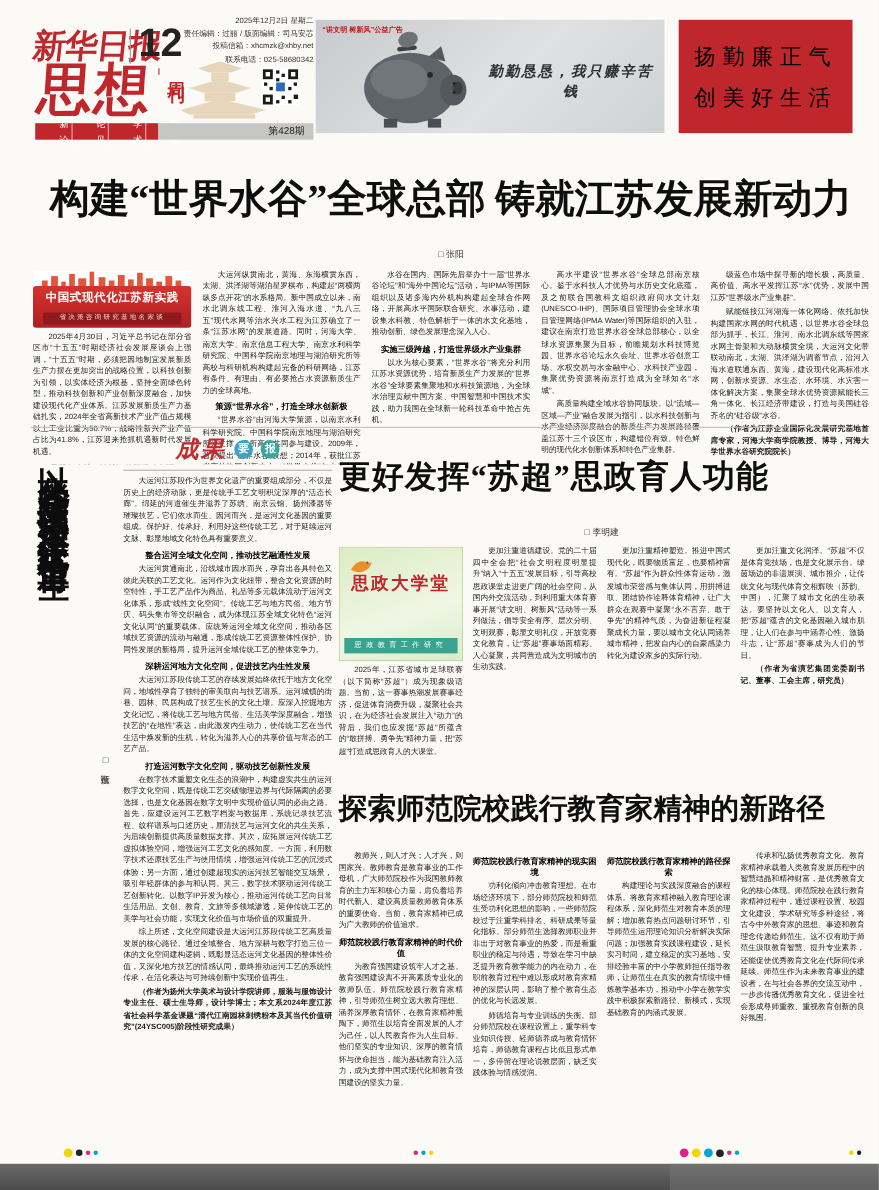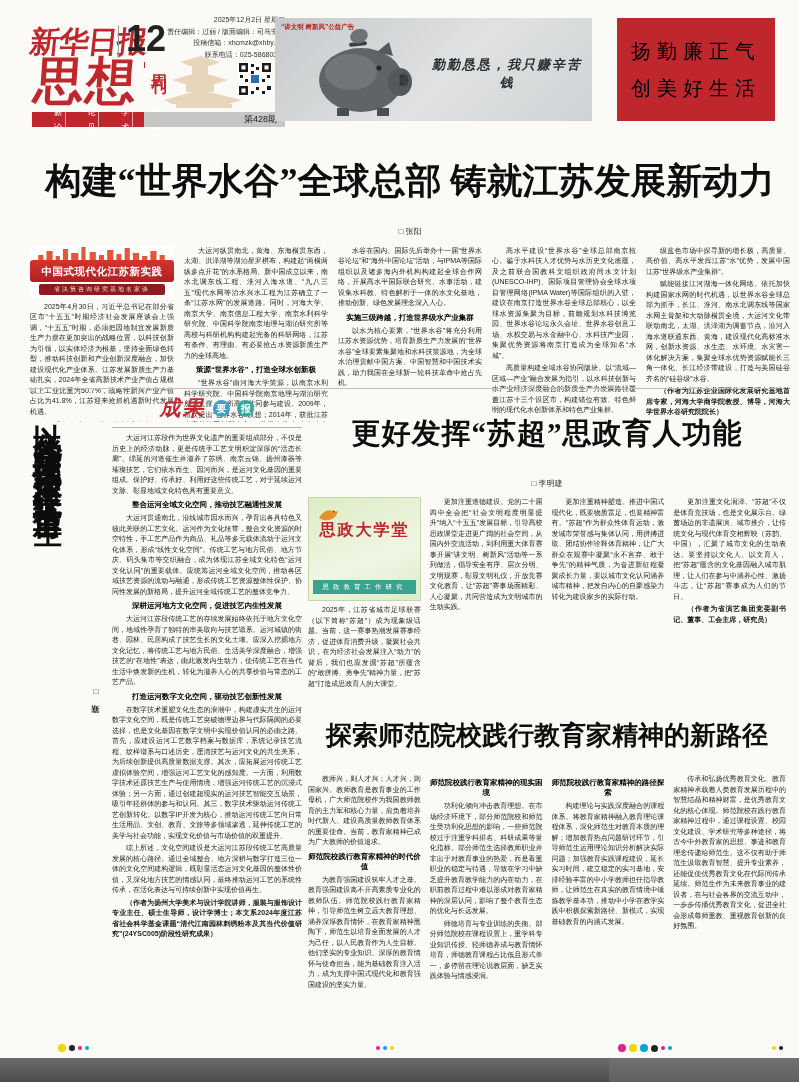--- a/index.html
+++ b/index.html
@@ -19,63 +19,63 @@
         margin-left:6px;margin-top:6px;letter-spacing:3px;border-left:1px solid #c0272d;padding-left:3px;}
   .nav-bar{position:absolute;left:32px;top:112px;width:112px;height:15px;background:#c0272d;
         display:flex;align-items:center;justify-content:space-around;}
   .nav-item{color:#fff;font-size:8.5px;line-height:15px;padding:0 2px;border-right:1px solid rgba(255,255,255,.6);margin-left:20px;}
   .nav-item:last-child{border-right:none;font-weight:bold;}
   .issue-bar{position:absolute;left:144px;top:112px;width:141px;height:15px;background:#c6c6c4;
         text-align:right;font-size:9px;line-height:15px;padding-right:8px;box-sizing:border-box;color:#222;}
   .date-block{position:absolute;left:150px;top:14px;width:135px;text-align:right;font-size:7px;
         line-height:1.65;color:#333;}
   .qr{position:absolute;left:238px;top:62px;width:34px;height:34px;}
-  .ad{position:absolute;left:275px;top:18px;width:317px;height:103px;
+  .ad{position:absolute;left:287px;top:18px;width:317px;height:103px;
         background:linear-gradient(135deg,#c7cacc 0%,#dfe1e2 55%,#cfd2d4 100%);overflow:hidden;}
   .ad-tag{position:absolute;left:6px;top:5px;font-size:6.5px;color:#c01818;font-weight:bold;}
   .ad-slogan{position:absolute;right:10px;top:38px;width:150px;font-family:"Liberation Serif","DejaVu Serif",serif;
         font-size:13px;font-weight:bold;font-style:italic;color:#2b2e30;letter-spacing:2px;text-align:center;}
   .piggy{position:absolute;left:28px;top:8px;}
   .slogan-box{position:absolute;left:617px;top:18px;width:158px;height:103px;background:#c0272d;
         display:flex;flex-direction:column;align-items:center;justify-content:center;gap:10px;}
   .slogan-box div{color:#000000;font-size:20px;font-weight:normal;letter-spacing:6px;}
   
   .lead{position:absolute;left:30px;top:138px;width:760px;height:248px;}
   .lead-headline{font-family:"Liberation Serif","DejaVu Serif",serif;font-weight:bold;font-size:36px;
         text-align:center;color:#0e0e0e;letter-spacing:0px;line-height:1.1;}
   .byline{text-align:center;font-size:8px;color:#333;margin-top:10px;}
   .lead-cols{display:flex;gap:10px;margin-top:9px;height:176px;overflow:hidden;}
   .col{flex:1;overflow:hidden;}
   .para{font-size:7px;line-height:1.5;text-align:justify;margin:0 0 2px 0;text-indent:2em;color:#1c1c1c;}
   .para.bio{font-weight:bold;}
   .subhead{font-size:7.5px;font-weight:bold;text-align:center;margin:4px 0 3px 0;color:#000;}
   .lead-badge{width:100%;height:52px;margin-bottom:4px;position:relative;background:#fff;}
   .lead-badge .sky{position:absolute;left:0;top:0;width:100%;height:16px;}
-  .lead-badge .bt{position:absolute;left:0;top:14px;width:100%;height:22px;background:linear-gradient(#d5342c,#b01f24);
+  .lead-badge .bt{position:absolute;left:0;top:14px;width:100%;height:38px;background:linear-gradient(#d5342c,#b01f24);
         color:#fff;font-weight:bold;font-size:10.5px;text-align:center;line-height:22px;letter-spacing:.5px;
         border-radius:3px;}
   .lead-badge .bs{position:absolute;left:6%;top:38px;width:88%;height:11px;background:#8f1a1e;color:#f3d9c2;
         font-size:6px;text-align:center;line-height:11px;letter-spacing:2px;border-radius:2px;}
   .rule-h{position:absolute;left:28px;top:388px;width:748px;height:1px;background:#c2bfba;}
   
   .canal{position:absolute;left:28px;top:394px;width:274px;height:644px;}
   .canal-title{position:absolute;left:0;top:6px;writing-mode:vertical-rl;font-family:"Liberation Serif","DejaVu Serif",serif;
         font-weight:bold;font-size:29px;letter-spacing:5px;color:#0d0d0d;height:632px;}
   .canal-author{position:absolute;left:62px;top:292px;writing-mode:vertical-rl;font-size:8.5px;color:#333;}
   .canal-body{position:absolute;left:84px;top:0;width:190px;height:644px;overflow:hidden;}
   .results-badge{text-align:center;border-bottom:1px solid #b5b2ac;padding-bottom:5px;margin-bottom:5px;}
   .results-script{font-family:"Liberation Serif","DejaVu Serif",serif;font-style:italic;font-weight:bold;
         font-size:21px;color:#c22a2f;letter-spacing:2px;vertical-align:middle;}
   .circle-char{display:inline-block;width:17px;height:17px;border-radius:50%;color:#fff;font-size:10px;
         line-height:17px;text-align:center;vertical-align:middle;margin-left:3px;font-weight:bold;}
   .circle-char.c1{background:#3f9fc4;}
   .circle-char.c2{background:#35a79b;}
   
   .right-stack{position:absolute;left:308px;top:390px;width:478px;}
-  .sec-headline{font-family:"Liberation Serif","DejaVu Serif",serif;font-weight:bold;text-align:center;color:#0e0e0e;}
+  .sec-headline{font-family:"Liberation Serif","DejaVu Serif",serif;font-weight:bold;color:#0e0e0e;}
   .suchao-headline{font-size:29px;letter-spacing:1px;}
   .suchao-cols{display:flex;gap:9px;margin-top:8px;height:199px;overflow:hidden;}
   .greenbox{width:100%;height:104px;background:linear-gradient(160deg,#dcecc5,#f0f6e4 60%,#d9ecc9);
         border:1px solid #c2d9a6;position:relative;margin-bottom:4px;box-sizing:border-box;}
   .greenbox .gt{position:absolute;left:0;top:22px;width:100%;text-align:center;
         font-family:"Liberation Serif","DejaVu Serif",serif;font-weight:bold;font-size:16px;color:#c0272d;letter-spacing:2px;}
   .greenbox .gstrip{position:absolute;left:4px;right:4px;bottom:6px;height:14px;background:#3aa38f;
         color:#fff;font-size:6.5px;letter-spacing:4px;text-align:center;line-height:14px;}
   .greenbox svg{position:absolute;left:8px;top:8px;}
   .normal-sec{margin-top:10px;}

